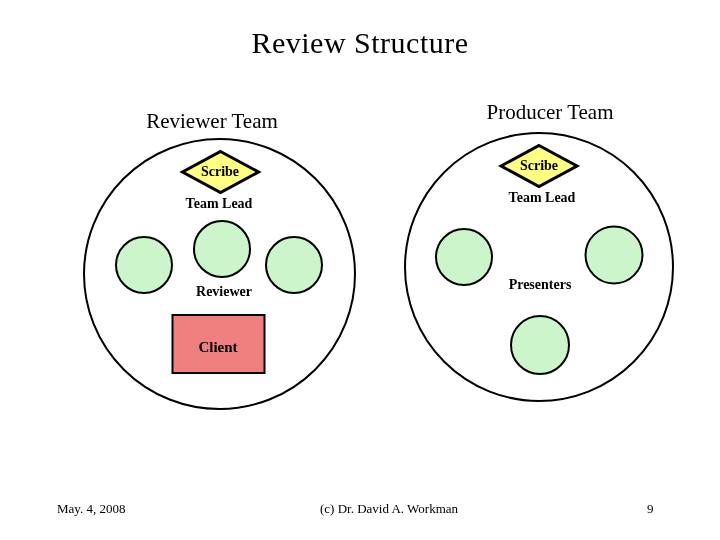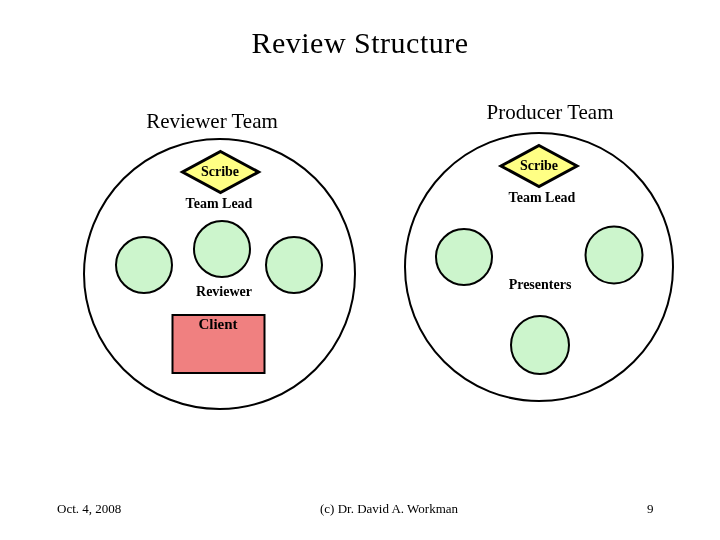--- a/index.html
+++ b/index.html
@@ -119,21 +119,21 @@
 
   <div class="diamond-label" style="left:220px; top:164px;">Scribe</div>
   <div class="diamond-label" style="left:539px; top:158px;">Scribe</div>
 
   <div class="shape-label" style="left:219px; top:196px;">Team Lead</div>
   <div class="shape-label" style="left:542px; top:190px;">Team Lead</div>
 
   <div class="shape-label" style="left:224px; top:284px;">Reviewer</div>
   <div class="shape-label" style="left:540px; top:277px;text-align:center;">Presenters</div>
 
-  <div class="client-label" style="left:218px; top:316px;">Client</div>
+  <div class="client-label" style="left:218px; top:339px;">Client</div>
 
   <div class="footer">
-    <span class="footer-date">Oct. 4, 2008</span>
+    <span class="footer-date">May. 4, 2008</span>
     <span class="footer-credit">(c) Dr. David A. Workman</span>
     <span class="footer-page">9</span>
   </div>
 
 </div>
 
 </body></html>

